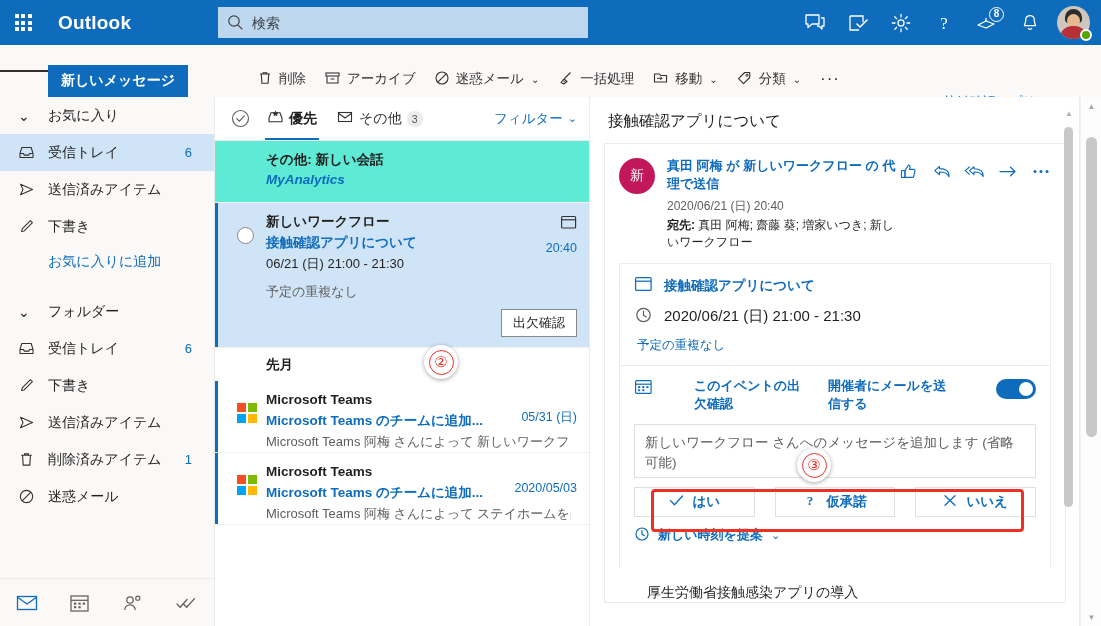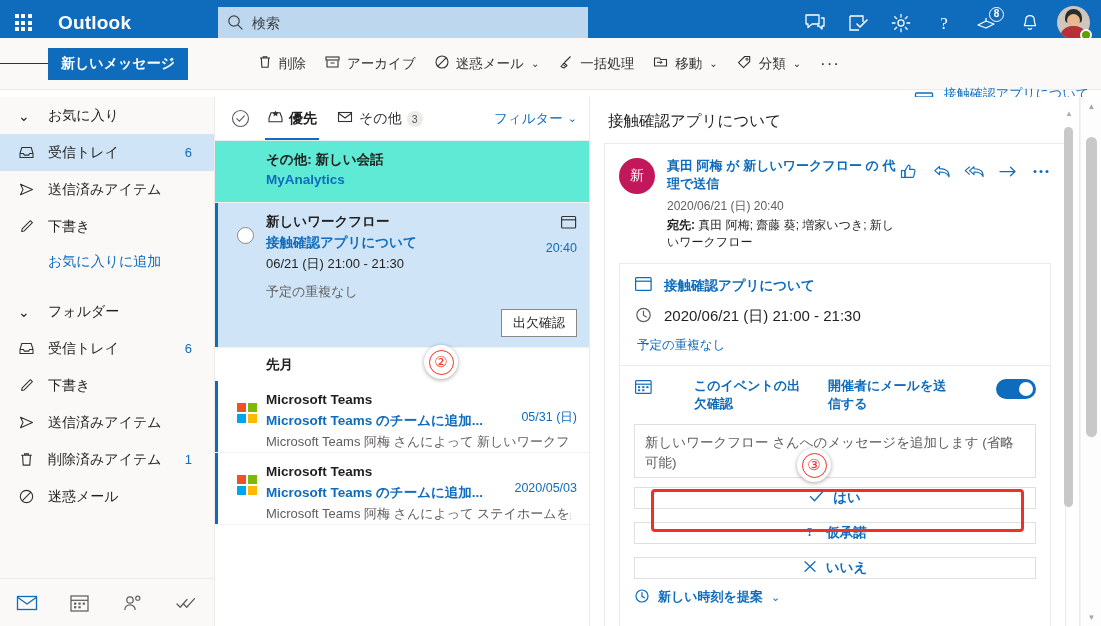--- a/index.html
+++ b/index.html
@@ -75,25 +75,25 @@
   .avatar .face { position:absolute; left:10px; top:8px; width:13px; height:13px; background:#e8b98f; border-radius:50%; }
   .avatar .body { position:absolute; left:3px; top:20px; width:27px; height:15px; background:#b6303a; border-radius:12px 12px 0 0; }
   .presence {
     position: absolute; right: 3px; bottom: 4px;
     width: 12px; height: 12px; border-radius: 50%;
     background: #57a300; border: 2px solid #ffffff;
   }
 
   
   .cmdbar {
-    position: absolute; top: 38px; left: 0;
+    position: absolute; top: 46px; left: 0;
     width: 1101px; height: 52px;
     background: #faf9f8;
     border-bottom: 1px solid #edebe9;
-    display: flex; align-items: center;
+    display: flex; align-items: flex-end;
   }
   .hamburger {
     width: 48px; height: 52px; display:flex; align-items:center; justify-content:center; cursor:pointer;
   }
   .hamburger span { display:block; width:17px; height:1.6px; background:#323130; margin:2.6px 0; }
   .newmsg-btn {
     background: #0f6cbd; color:#ffffff;
     font-size: 14px; font-weight: bold;
     height: 32px; padding: 0 13px;
     display:flex; align-items:center; border: 0; cursor:pointer;
@@ -178,21 +178,21 @@
   .filter {
     margin-left:auto; margin-right: 12px;
     color:#0f6cbd; font-size:13.5px; display:flex; align-items:center; gap:5px; cursor:pointer;
   }
 
   .list-banner {
     height: 62px; background:#5eead4;
     padding: 9px 0 0 51px; border-bottom:1px solid #f3f2f1;
   }
   .banner-t1 { font-size:13.5px; color:#201f1e; font-weight:bold; line-height:1.5; }
-  .banner-t2 { font-size:13.5px; color:#0f6cbd; font-weight:bold; line-height:1.5; }
+  .banner-t2 { font-size:13.5px; color:#0f6cbd; font-weight:bold; line-height:1.5;font-style:italic; }
 
   .msg {
     position: relative; padding: 9px 12px 9px 51px;
     border-bottom: 1px solid #f3f2f1; cursor: pointer;
   }
   .msg.selected { background:#cfe4f7; }
   .msg .railbar { position:absolute; left:0; top:0; bottom:0; width:3px; background:#0f6cbd; }
   .msg .readdot {
     position:absolute; left:22px; top:24px;
     width:17px; height:17px; border-radius:50%;
@@ -273,21 +273,21 @@
     margin-left:auto; width:40px; height:20px; border-radius:10px;
     background:#0f6cbd; position:relative; cursor:pointer; flex:0 0 40px; margin-top:2px;
   }
   .toggle .knob { position:absolute; right:3px; top:3px; width:14px; height:14px; border-radius:50%; background:#ffffff; }
   .rsvp-note {
     margin-top: 11px; border:1px solid #e1dfdd; background:#ffffff;
     height:54px; padding:8px 10px;
     font-size:13.5px; color:#605e5c; line-height:1.5;
     overflow:hidden;
   }
-  .rsvp-btns { display:flex; gap:13px; margin-top:9px;flex-direction:column; }
+  .rsvp-btns { display:flex; gap:20px; margin-top:9px; }
   .rsvp-opt {
     flex:1; height:30px; background:#ffffff; border:1px solid #e1dfdd;
     display:flex; align-items:center; justify-content:center; gap:9px;
     color:#0f6cbd; font-size:13.5px; font-weight:bold; cursor:pointer; font-family:inherit;
   }
   .newtime {
     margin-top:9px; display:flex; align-items:center; gap:8px;
     color:#0f6cbd; font-size:13px; font-weight:bold; cursor:pointer; padding-bottom:11px;
   }
   .body-text {

